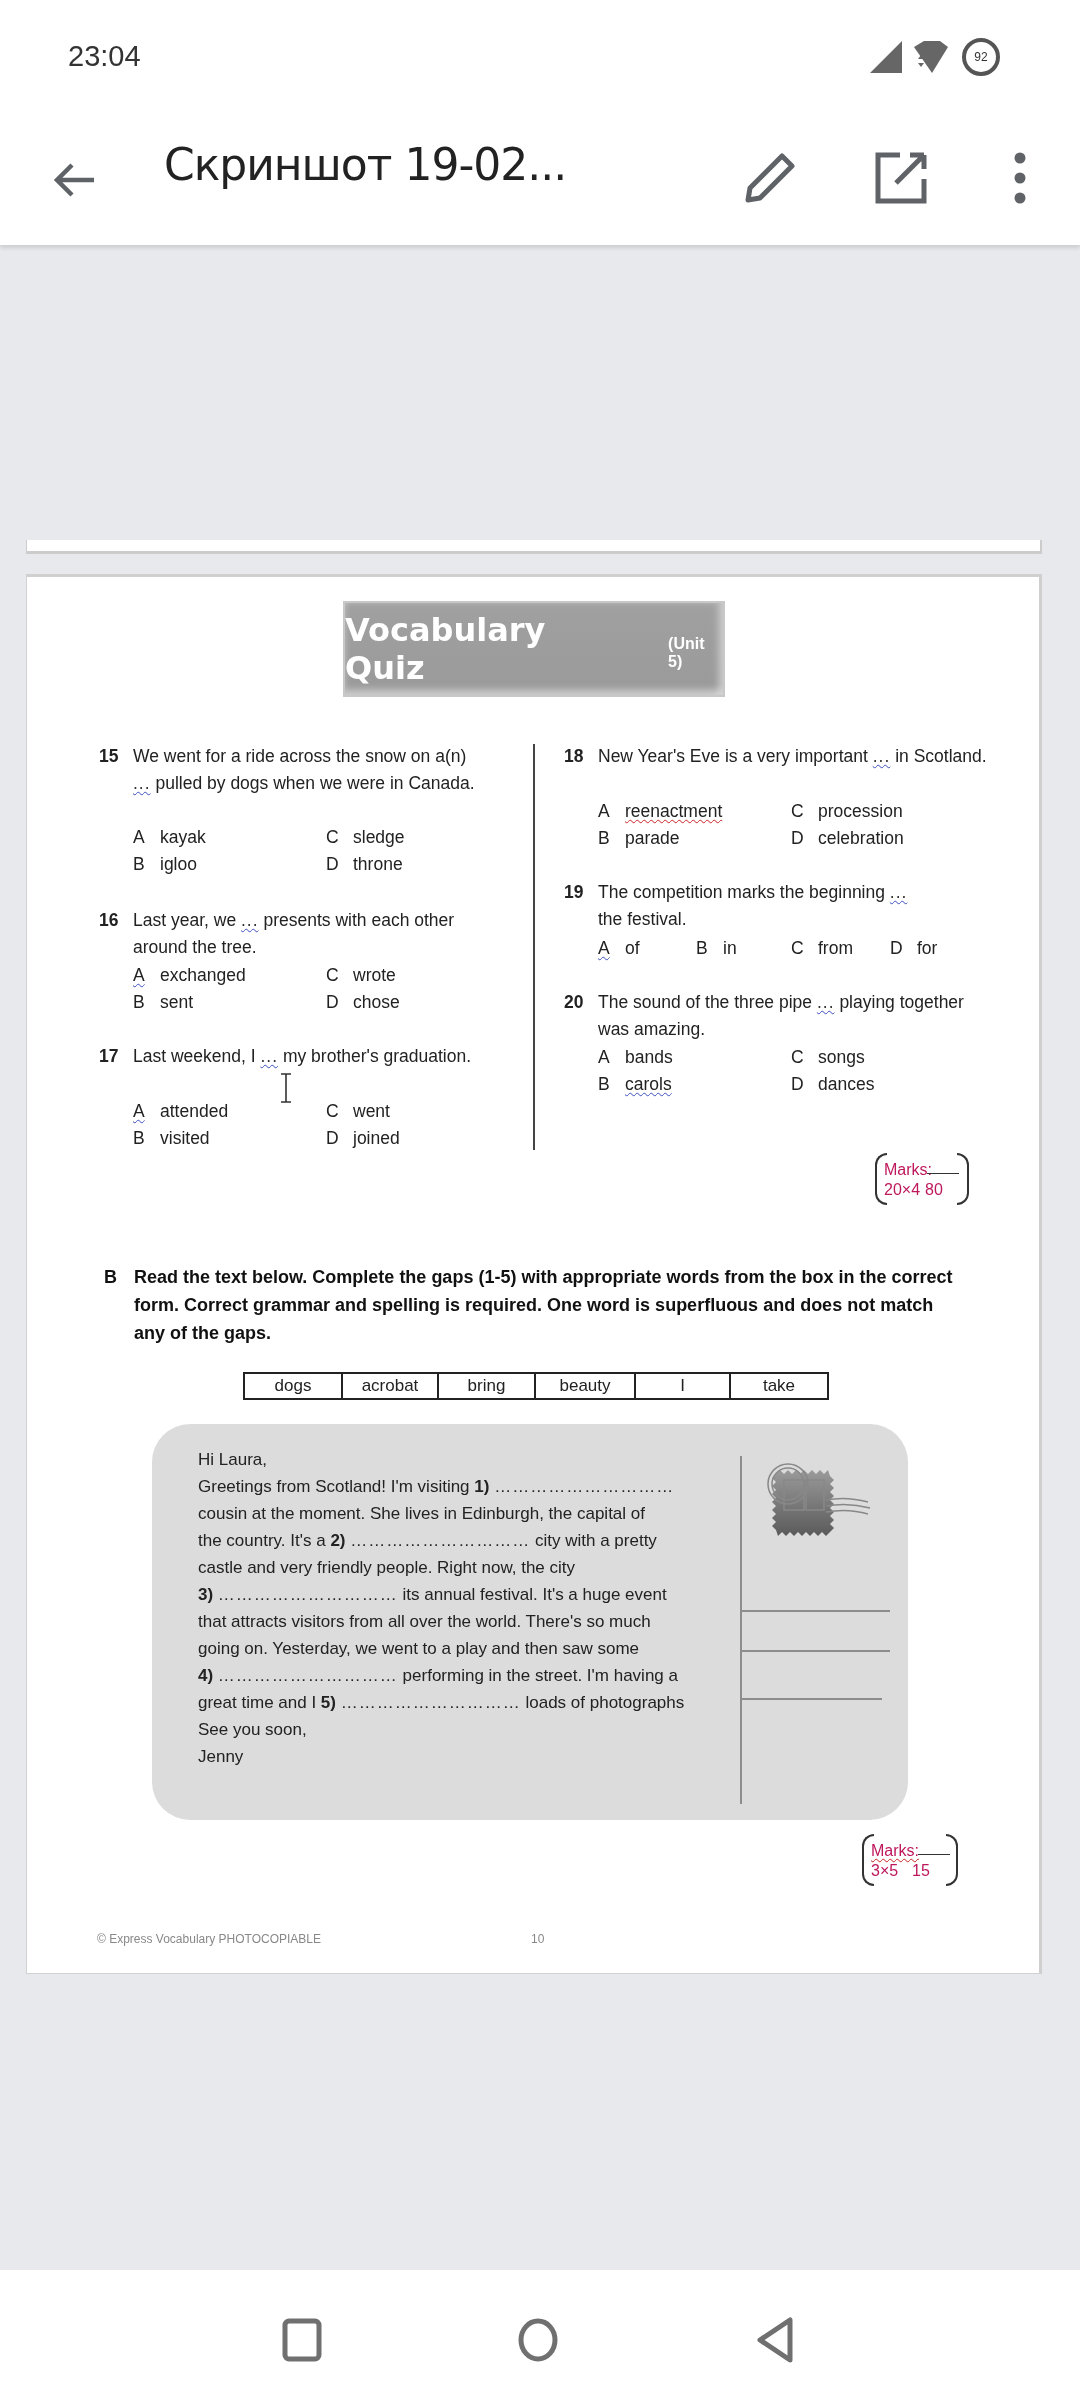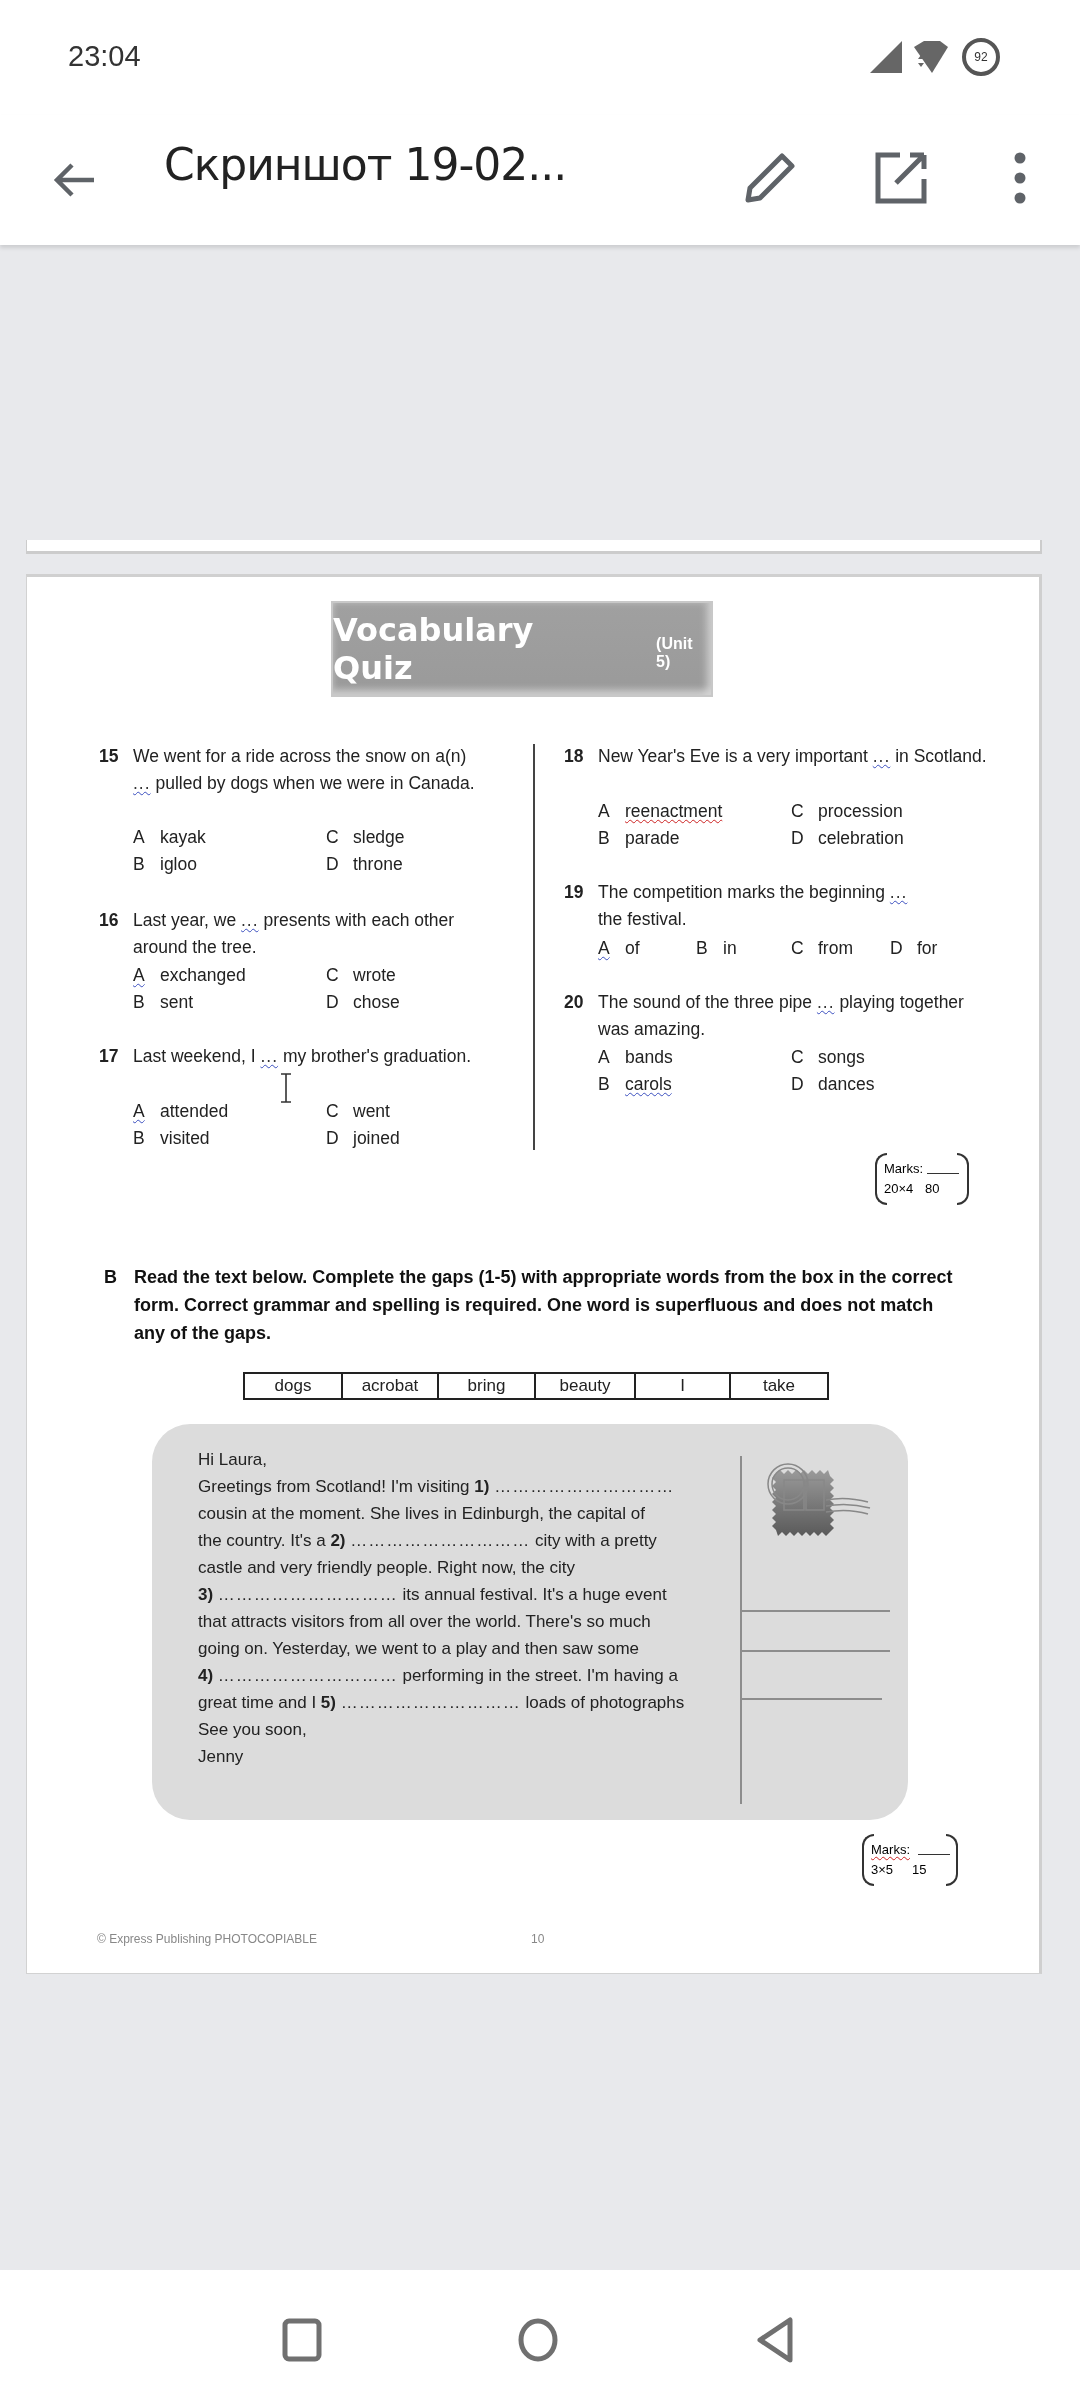--- a/index.html
+++ b/index.html
@@ -18,37 +18,37 @@
     .back-btn { position: absolute; left: 40px; top: 30px; width: 70px; height: 70px; display: flex; align-items: center; justify-content: center; }
     .app-title { position: absolute; left: 164px; top: 24px; font-size: 44px; color: #222; font-family: "DejaVu Sans", sans-serif; letter-spacing: -1px; }
     .edit-btn { position: absolute; left: 735px; top: 28px; width: 70px; height: 70px; display: flex; align-items: center; justify-content: center; }
     .open-btn { position: absolute; left: 866px; top: 28px; width: 70px; height: 70px; display: flex; align-items: center; justify-content: center; }
     .more-btn { position: absolute; left: 985px; top: 28px; width: 70px; height: 70px; display: flex; align-items: center; justify-content: center; }
 
     
     .page-prev { position: absolute; left: 26px; top: 540px; width: 1016px; height: 14px; background: #fff; border-left: 1px solid #ccc; border-right: 2px solid #ccc; border-bottom: 3px solid #ccc; }
     .page { position: absolute; left: 26px; top: 574px; width: 1016px; height: 1400px; background: #fff; border: 1px solid #d2d2d2; border-top: 3px solid #d0d0d0; border-right: 3px solid #cfcfcf; }
 
-    .quiz-banner { position: absolute; left: 304px; top: 24px; width: 382px; height: 96px; background: linear-gradient(#a0a0a0, #9a9a9a); border: 2px solid #c8c8c8; box-shadow: inset 0 -6px 6px rgba(255,255,255,0.4), inset -6px 0 6px rgba(255,255,255,0.3); display: flex; align-items: center; justify-content: center; color: #fff; gap: 23px; }
+    .quiz-banner { position: absolute; left: 316px; top: 24px; width: 382px; height: 96px; background: linear-gradient(#a0a0a0, #9a9a9a); border: 2px solid #c8c8c8; box-shadow: inset 0 -6px 6px rgba(255,255,255,0.4), inset -6px 0 6px rgba(255,255,255,0.3); display: flex; align-items: center; justify-content: center; color: #fff; gap: 23px; }
     .quiz-banner .big { font-size: 32px; font-weight: bold; font-family: "DejaVu Sans", sans-serif; }
     .quiz-banner .small { font-size: 16px; font-weight: bold; margin-left: 10px; margin-top: 8px; }
 
     .col-divider { position: absolute; left: 506px; top: 167px; width: 2px; height: 406px; background: #444; }
 
     .q { position: absolute; font-size: 17.5px; color: #222; line-height: 27px; }
     .q .num { position: absolute; left: 0; top: 0; font-weight: bold; }
     .q .stem { position: absolute; left: 34px; top: 0; width: 380px; }
     .q .opts { position: absolute; left: 34px; width: 400px; }
     .opt { position: absolute; white-space: nowrap; }
     .opt .letter { display: inline-block; width: 27px; }
     .gap { color: #333; letter-spacing: 1px; }
     .squig { text-decoration: underline wavy #3b4fbf; text-decoration-thickness: 1px; text-underline-offset: 2px; }
     .squig-red { text-decoration: underline wavy #cc2222; text-decoration-thickness: 1px; text-underline-offset: 2px; }
 
-    .marks-box { position: absolute; font-size: 13px; color: #000000; padding-left: 44px; }
+    .marks-box { position: absolute; font-size: 16px; color: #be185d; padding-left: 44px; }
     .marks-box .br-l, .marks-box .br-r { position: absolute; top: 0; width: 12px; height: 52px; border: 2px solid #333; }
     .marks-box .br-l { left: 0; border-right: none; border-radius: 12px 0 0 12px; }
     .marks-box .br-r { right: 0; border-left: none; border-radius: 0 12px 12px 0; }
     .marks-box .lbl { position: absolute; left: 9px; top: 8px; }
     .marks-box .line { position: absolute; left: 52px; top: 20px; width: 32px; height: 1px; background: #333; }
     .marks-box .formula { position: absolute; left: 9px; top: 28px; }
     .marks-box .total { position: absolute; left: 50px; top: 28px; }
 
     .section-b { position: absolute; left: 77px; top: 686px; width: 860px; font-size: 18px; font-weight: bold; color: #111; line-height: 28px; }
     .section-b .letter { position: absolute; left: 0; top: 0; }
@@ -285,21 +285,21 @@
 
     <div class="marks-box" style="left:835px; top:1257px; width:96px; height:54px;">
       <div class="br-l"></div>
       <div class="br-r"></div>
       <span class="lbl squig-red">Marks:</span>
       <div class="line" style="left:56px"></div>
       <span class="formula">3×5</span>
       <span class="total">15</span>
     </div>
 
-    <span class="footer-copy">© Express Publishing PHOTOCOPIABLE</span>
+    <span class="footer-copy">© Express Vocabulary PHOTOCOPIABLE</span>
     <span class="footer-page">10</span>
   </div>
 
   <svg class="text-cursor" viewBox="0 0 14 30">
       <path d="M2 1 H12 M7 1 V29 M2 29 H12" stroke="#333" stroke-width="1.6" fill="none"></path>
     </svg>
 
   <div class="nav-bar">
     <div class="nav-btn" style="left:272px">
       <svg width="40" height="44" viewBox="0 0 40 44">

